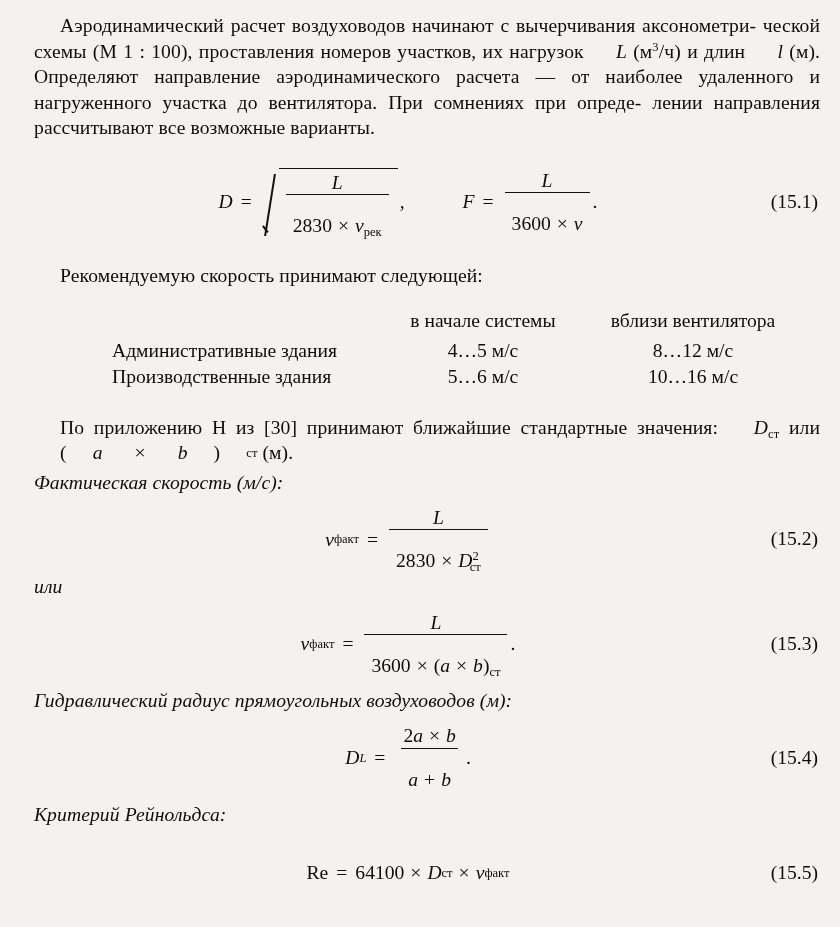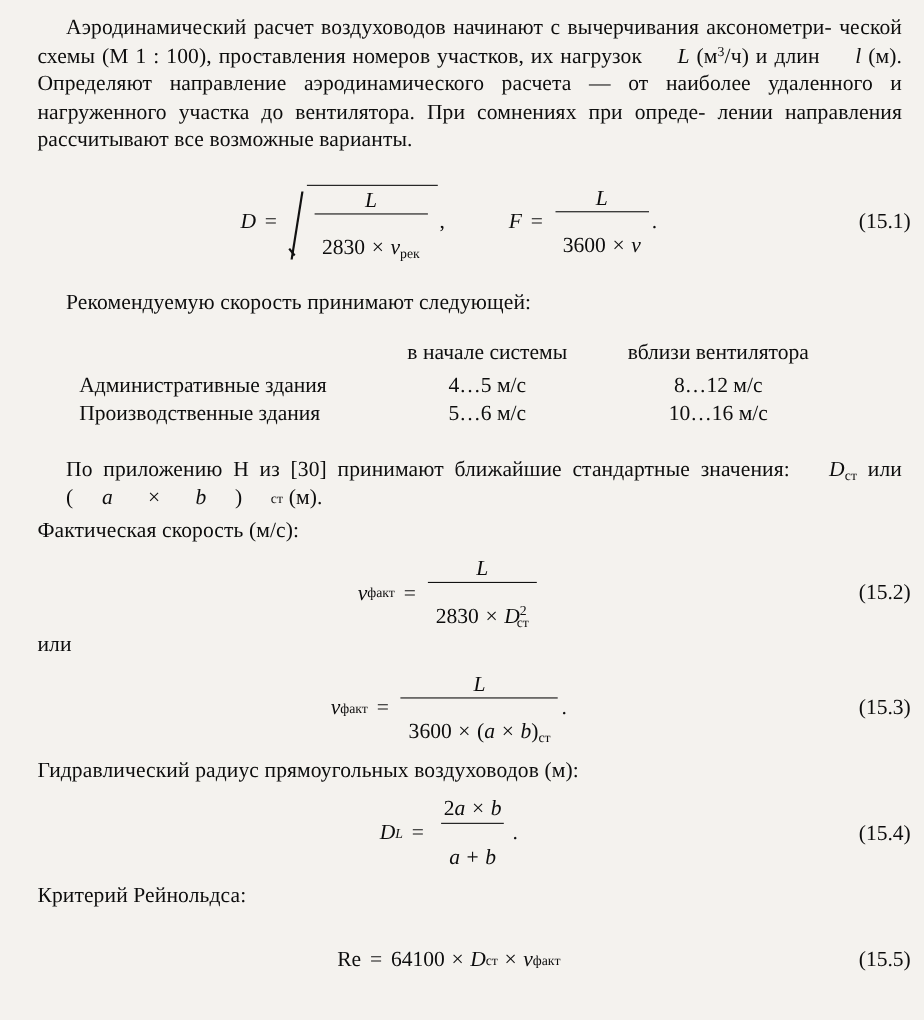--- a/index.html
+++ b/index.html
@@ -26,38 +26,38 @@
   .para{
     margin:4px;
     padding:0 16px 0 30px;
     text-align:justify;
     text-justify:inter-word;
     font-size:19.6px;
     line-height:25.6px;
     letter-spacing:.1px;
   }
   .para.indent{ text-indent:26px; }
-  .para.noindent{ text-indent:0; }
+  .para.noindent{ text-indent:0;font-style:italic; }
   .spacer-sm{height:9px;}
   .spacer-md{height:15px;}
   .spacer-lg{height:21px;}
 
   
   .mathrow{
     position:relative;
     display:flex;
     align-items:center;
     justify-content:center;
     width:100%;
     box-sizing:border-box;
     padding:0 24px 0 0;
   }
   .eqno{
     position:absolute;
-    right:12px;
+    right:22px;
     top:50%;
     transform:translateY(-50%);
     font-size:19.6px;
     font-family:"Liberation Serif","DejaVu Serif",serif;
   }
   .math{
     font-family:"Liberation Serif","DejaVu Serif",serif;
     font-size:19.6px;
     display:inline-flex;
     align-items:center;
@@ -109,21 +109,21 @@
     display:inline-flex;
     align-items:center;
   }
   sub{ font-size:.64em; vertical-align:-.28em; line-height:0; }
   sup{ font-size:.64em; vertical-align:.52em; line-height:0; }
   sub.rm,sup.rm{ font-style:normal; }
 
   
   .spec-table{
     border-collapse:collapse;
-    margin:0 0 0 72px;
+    margin:0 0 0 112px;
     font-size:19.6px;
     line-height:26px;
   }
   .spec-table td{
     padding:0 0 0 0;
     vertical-align:baseline;
     white-space:nowrap;
   }
   .spec-table td.lbl{ width:268px; text-align:left; padding-right:8px;}
   .spec-table td.c1{ width:190px; text-align:center; }

